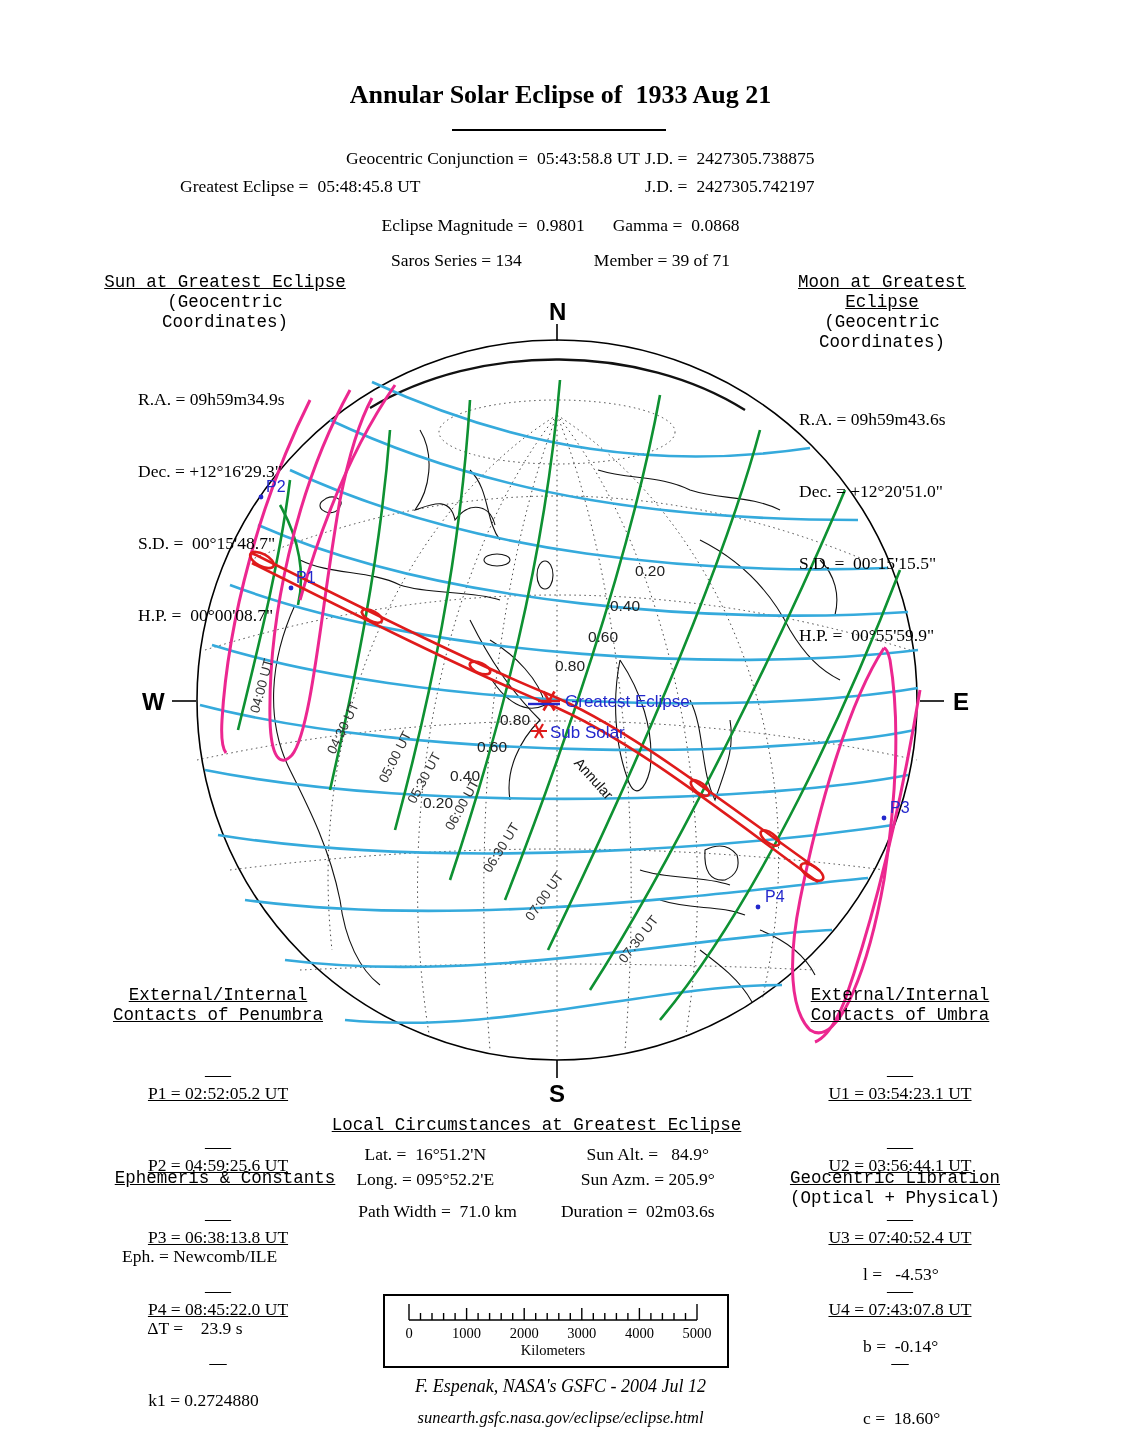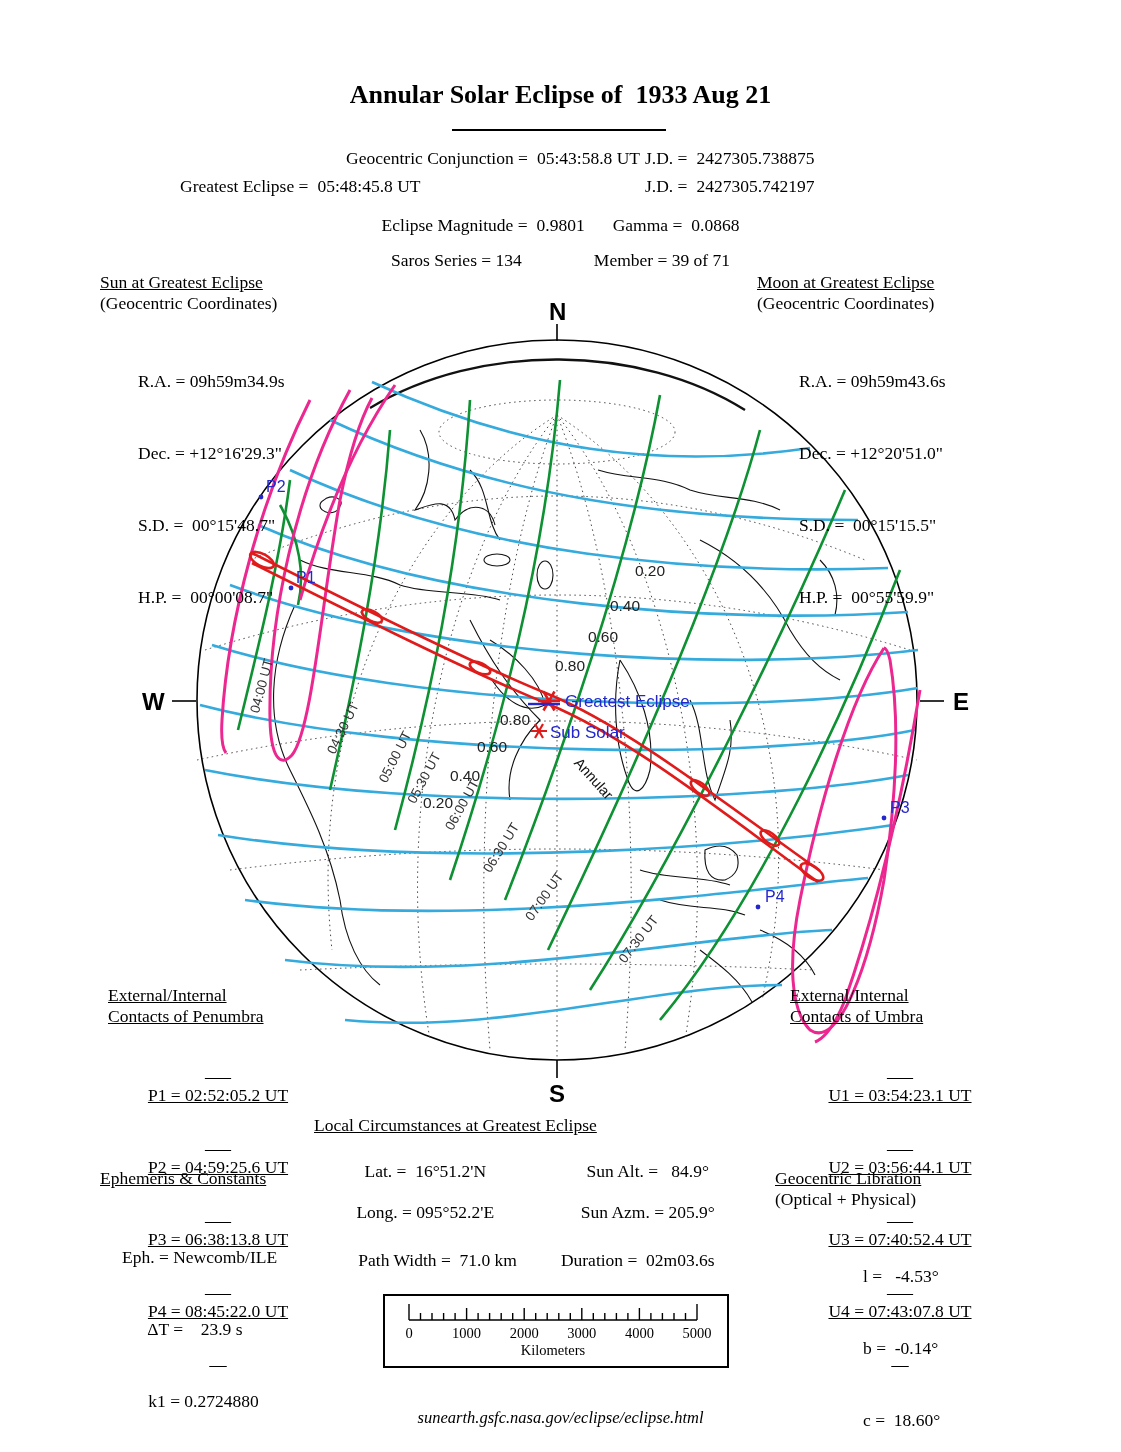--- a/index.html
+++ b/index.html
@@ -1,26 +1,26 @@
 <!DOCTYPE html>
 <html><head>
 <meta charset="utf-8">
 <style>
   html,body{margin:0;padding:0;background:#fff;}
   #page{position:relative;width:1121px;height:1452px;background:#fff;color:#000;
         font-family:"Liberation Serif", serif;overflow:hidden;}
   .abs{position:absolute;}
-  .pre{white-space:pre;margin-top:16px;}
+  .pre{white-space:pre;}
   .center{text-align:center;}
   #title{top:80px;left:0;width:1121px;text-align:center;font-size:26px;font-weight:bold;white-space:pre;}
   #title-rule{top:129px;left:452px;width:214px;border-top:2px solid #000;height:0;}
   .hline{font-size:17.5px;white-space:pre;}
   .flexrow{display:flex;}
   .underlined{text-decoration:underline;}
-  .blocktitle{font-size:17.5px;text-align:left;}
+  .blocktitle{font-size:17.5px;text-align:center;font-family:Liberation Mono, monospace;}
   .blockrows{font-size:17.5px;line-height:24px;white-space:pre;}
   .sideblock{width:250px;}
   .contactrows{font-size:17.5px;line-height:24px;white-space:pre;text-align:center;text-decoration:underline;}
   #scalebox{left:383px;top:1294px;width:342px;height:70px;border:2px solid #000;}
   .credit{width:1121px;left:0;text-align:center;font-style:italic;}
   svg text{font-family:"Liberation Sans", sans-serif;}
   svg .serif{font-family:"Liberation Serif", serif;}
 </style>
 </head>
 <body>
@@ -332,15 +332,16 @@
         <text class="serif" x="81.6" y="42">1000</text>
         <text class="serif" x="139.2" y="42">2000</text>
         <text class="serif" x="196.8" y="42">3000</text>
         <text class="serif" x="254.4" y="42">4000</text>
         <text class="serif" x="312" y="42">5000</text>
         <text class="serif" x="168" y="59">Kilometers</text>
       </g>
     </svg>
   </div>
 
+  <div class="abs credit" style="top:1376px;font-size:18px">F. Espenak, NASA's GSFC -  2004 Jul 12</div>
   <div class="abs credit" style="top:1408px;font-size:16.5px">sunearth.gsfc.nasa.gov/eclipse/eclipse.html</div>
 
 </div>
 
 </body></html>

